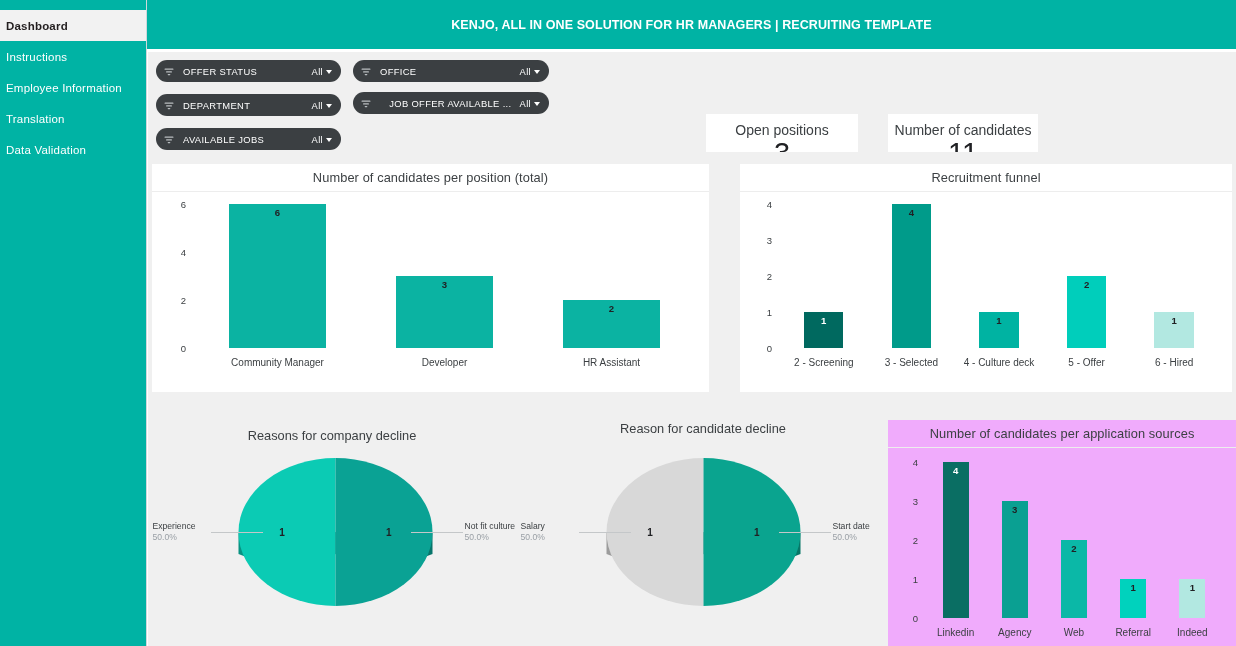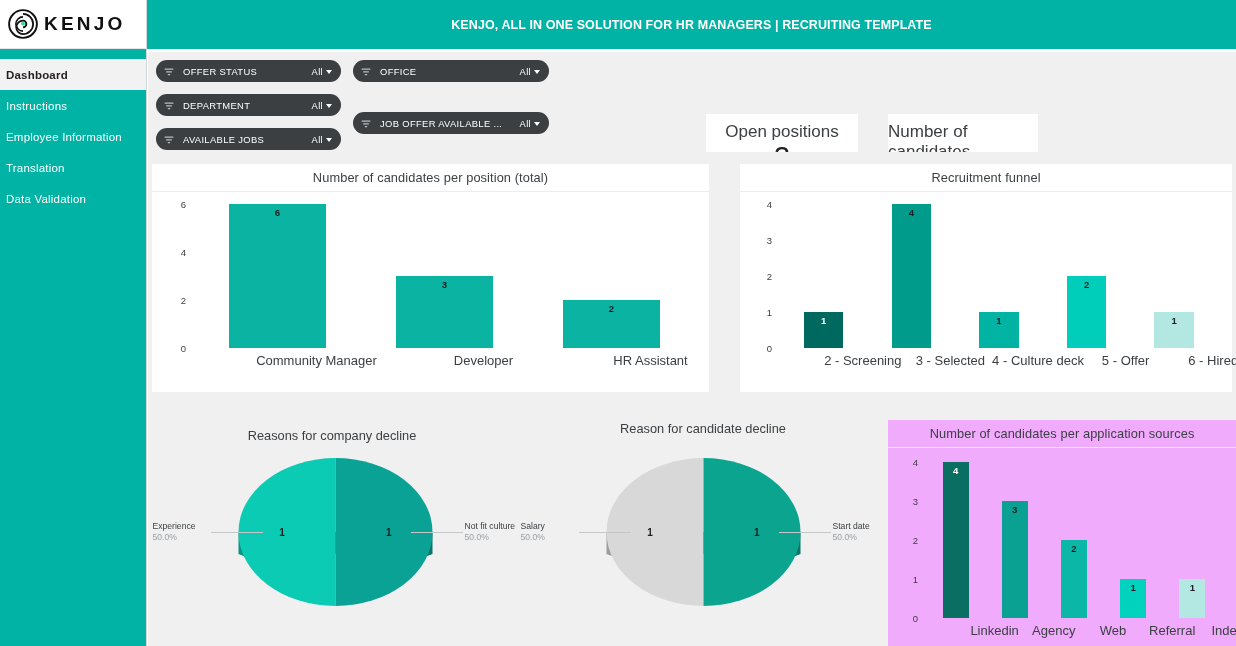--- a/index.html
+++ b/index.html
@@ -80,31 +80,31 @@
   .pill .pval { font-size: 9.4px; margin-left: 8px; white-space: nowrap; }
   .pill .caret {
     display: inline-block; margin-left: 3px;
     border-left: 3.2px solid transparent; border-right: 3.2px solid transparent;
     border-top: 4px solid #ffffff; vertical-align: 1px;
   }
   #pill-offer-status { left: 8px;  top: 8px;  width: 185px; }
   #pill-department   { left: 8px;  top: 42px; width: 185px; }
   #pill-available-jobs { left: 8px; top: 76px; width: 185px; }
   #pill-office       { left: 205px; top: 8px;  width: 196px; justify-content: space-between; }
-  #pill-job-offer    { left: 205px; top: 60px; width: 196px; }
+  #pill-job-offer    { left: 205px; top: 40px; width: 196px; text-align: right; }
 
   
   .kpi {
     position: absolute; background: #ffffff;
     display: flex; flex-direction: column; align-items: center;
     padding-top: 8px;
   }
   #kpi-open-positions { left: 558px; top: 62px; width: 152px; height: 80px; }
   #kpi-num-candidates { left: 740px; top: 62px; width: 150px; height: 80px; }
-  .kpi-label { font-size: 17px; color: #3c4043; }
+  .kpi-label { font-size: 14px; color: #3c4043; }
   .kpi-value { font-size: 29px; color: #202124; line-height: 1.15; margin-top: -1px; }
 
   
   .row1 { position: absolute; left: 148px; top: 152px; width: 1088px; height: 240px; background: #f0f0f0; }
   .card { position: absolute; background: #ffffff; }
   #card-candidates-position { left: 4px; top: 12px; width: 557px; height: 228px; }
   #card-recruitment-funnel  { left: 592px; top: 12px; width: 492px; height: 228px; }
   .card-title {
     text-align: center; font-size: 12.8px; color: #3c4043;
     padding-top: 6px; letter-spacing: .1px;
@@ -120,24 +120,23 @@
     width: 100%; position: relative;
     display: flex; justify-content: center;
   }
   .bar-val {
     position: absolute; top: 3px;
     font-size: 9.6px; font-weight: 700; color: #202124;
   }
   .bar-val.light { color: #ffffff; }
   .xlabel {
     position: absolute; bottom: 6px;
-    font-size: 13px; color: #3c4043; text-align: center;
+    font-size: 10px; color: #3c4043; text-align: center;
     transform: translateX(-50%);
     white-space: nowrap;
-    margin-left: 39px;
   }
 
   
   .row2 { position: absolute; left: 148px; top: 392px; width: 1088px; height: 254px; background: #f0f0f0; }
   .pie-title { position: absolute; font-size: 12.8px; color: #3c4043; text-align: left; transform: translateX(-50%); }
   .pie-wrap { position: absolute; }
   .pie-label {
     position: absolute; font-size: 8.6px; line-height: 1.25;
     color: #5f6368; white-space: nowrap;
   }
@@ -149,29 +148,20 @@
     transform: translate(-50%,-50%);
   }
   #card-app-sources { position: absolute; left: 740px; top: 28px; width: 348px; height: 234px; background: #f0abfc; }
 </style>
 </head>
 <body>
 
 <div class="app">
 
   <div class="sidebar">
-    <div class="logo-box">
-      <svg class="logo-mark" viewBox="0 0 40 40">
-        <circle cx="20" cy="20" r="18.5" fill="none" stroke="#111" stroke-width="2.6"></circle>
-        <path d="M20 6.5 a13.5 13.5 0 0 1 0 27 a9 9 0 0 1 0 -18 a4.5 4.5 0 0 1 0 9" fill="none" stroke="#111" stroke-width="2.4"></path>
-        <path d="M20 10.5 a9.5 9.5 0 0 0 0 19" fill="none" stroke="#111" stroke-width="2.2"></path>
-        <circle cx="20" cy="19.5" r="2.6" fill="#2fd6a8"></circle>
-      </svg>
-      <span class="logo-word">KENJO</span>
-    </div>
     <nav class="nav">
       <div class="nav-item active">
         <span>Dashboard</span>
       </div>
       <div class="nav-item">
         <span>Instructions</span>
       </div>
       <div class="nav-item">
         <span>Employee Information</span>
       </div>

